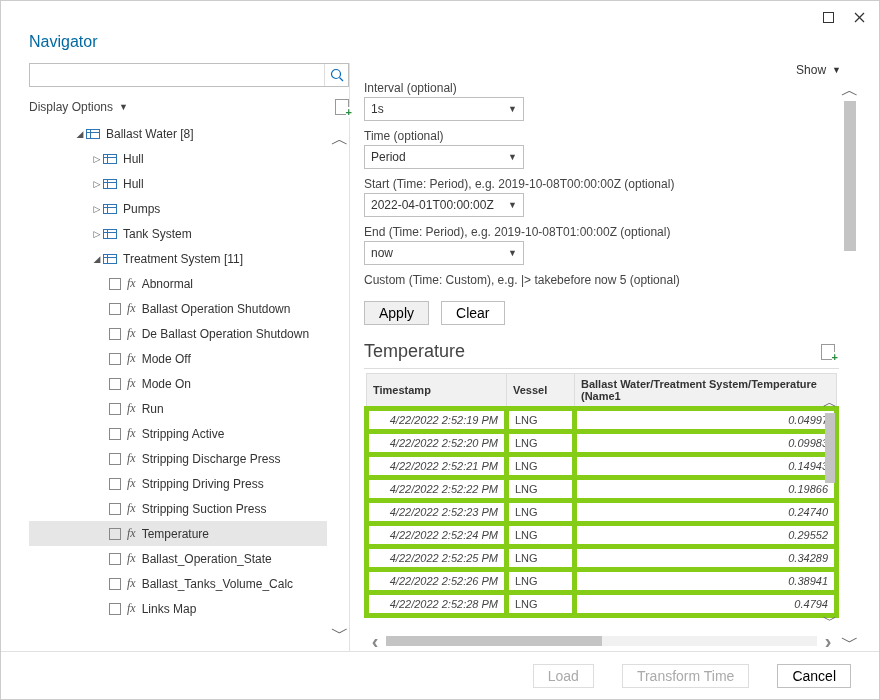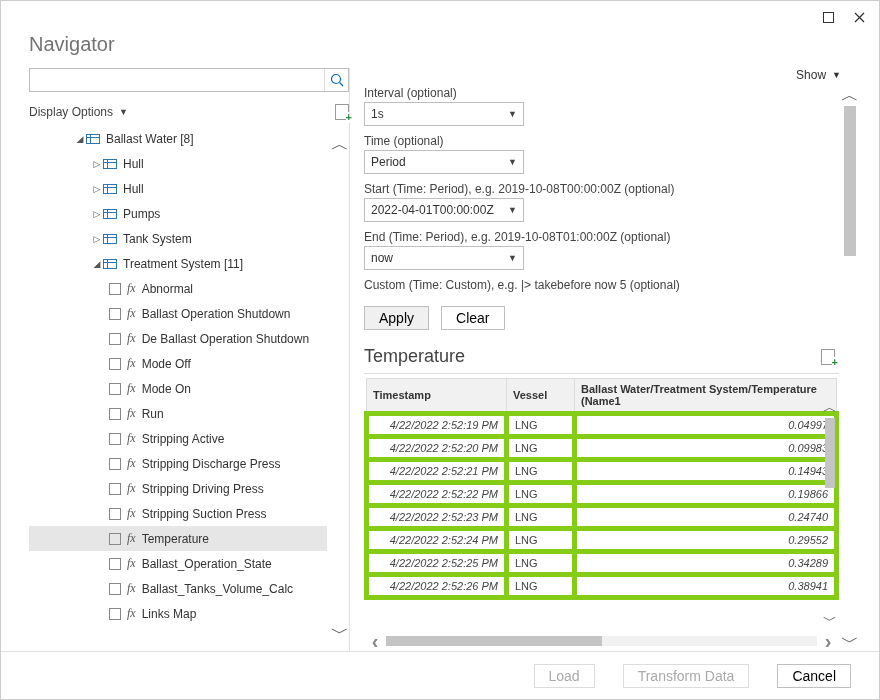--- a/index.html
+++ b/index.html
@@ -1,21 +1,21 @@
 <!DOCTYPE html>
 <html><head>
 <meta charset="utf-8">
 <style>
   * { box-sizing: border-box; margin: 0; padding: 0; }
   html, body { width: 880px; height: 700px; font-family: "Segoe UI", sans-serif; font-size: 12px; color: #333; background: #fff; overflow: hidden; }
   .window { position: relative; width: 880px; height: 700px; border: 1px solid #ccc; display: flex; flex-direction: column; }
   .titlebar { height: 32px; display: flex; justify-content: flex-end; align-items: center; gap: 20px; padding-right: 14px; }
   .win-icon { width: 11px; height: 11px; display: flex; align-items: center; justify-content: center; cursor: default; }
   .header { padding: 0 28px 12px 28px; }
-  .header h1 { font-size: 20px; font-weight: 400; color: #737373; }
+  .header h1 { font-size: 16px; font-weight: 400; color: #0369a1; }
   .body { flex: 1; display: flex; padding: 0 18px 0 28px; overflow: hidden; }
   .left-pane { width: 320px; display: flex; flex-direction: column; }
   .searchbox { position: relative; border: 1px solid #bfbfbf; height: 24px; display: flex; align-items: center; }
   .searchbox input { flex: 1; border: none; outline: none; height: 100%; padding: 0 6px; font-family: inherit; font-size: 12px; }
   .search-icon-btn { width: 24px; height: 100%; display: flex; align-items: center; justify-content: center; border-left: 1px solid #ddd; cursor: pointer; }
   .left-toolbar { display: flex; justify-content: space-between; align-items: center; padding: 12px 0 6px 0; }
   .disp-opts { display: flex; align-items: center; gap: 6px; cursor: pointer; color: #444; }
   .tree-wrap { flex: 1; position: relative; overflow: hidden; }
   .tree-scroll { position: absolute; right: 0; top: 0; width: 18px; height: 100%; display: flex; flex-direction: column; align-items: center; justify-content: space-between; padding: 6px 0; }
   .tree-scroll .arrow { color: #666; cursor: pointer; }
@@ -319,20 +319,25 @@
                   <tr>
                     <td class="ts">4/22/2022 2:52:25 PM</td>
                     <td>LNG</td>
                     <td class="num">0.34289</td>
                   </tr>
                   <tr>
                     <td class="ts">4/22/2022 2:52:26 PM</td>
                     <td>LNG</td>
                     <td class="num">0.38941</td>
                   </tr>
+                  <tr>
+                    <td class="ts">4/22/2022 2:52:28 PM</td>
+                    <td>LNG</td>
+                    <td class="num">0.4794</td>
+                  </tr>
                 </tbody>
             </table>
             <div class="table-vscroll">
               <span class="arrow" style="font-size:14px;">︿</span>
               <div class="thumb"></div>
               <div style="flex:1"></div>
               <span class="arrow" style="font-size:14px;">﹀</span>
             </div>
             <div class="table-hscroll">
               <span class="arrow">‹</span>
@@ -348,16 +353,16 @@
           <div class="thumb"></div>
           <div style="flex:1"></div>
           <span class="arrow" style="font-size:18px;">﹀</span>
         </div>
       </div>
     </div>
   </div>
 
   <div class="footer">
     <button class="btn disabled">Load</button>
-    <button class="btn disabled">Transform Data</button>
+    <button class="btn disabled">Transform Time</button>
     <button class="btn">Cancel</button>
   </div>
 </div>
 
 </body></html>

